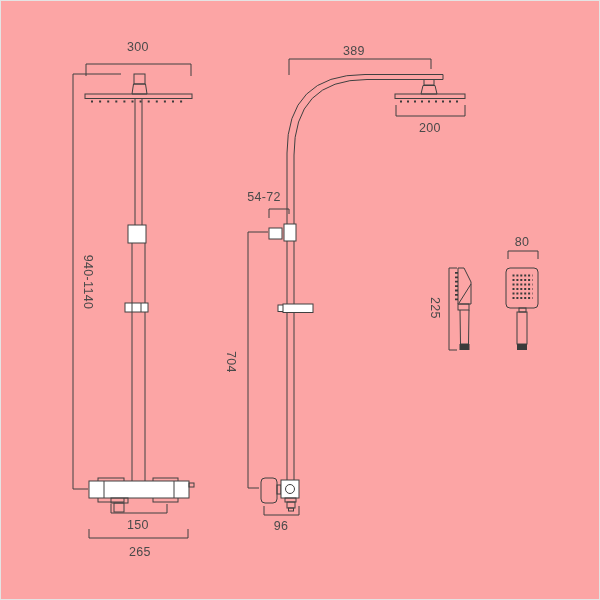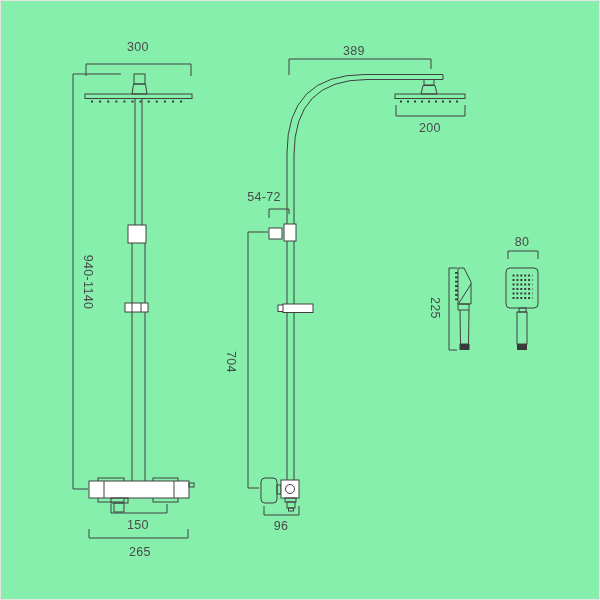--- a/index.html
+++ b/index.html
@@ -1,18 +1,18 @@
 <!DOCTYPE html>
 <html><head>
 <meta charset="utf-8">
 <style>
   html,body{margin:0;padding:0;background:#fff;}
   .frame{
     position:relative;width:600px;height:600px;box-sizing:border-box;
-    border:1px solid #e4e4e4;background:#86efac;overflow:hidden;
+    border:1px solid #e4e4e4;background:#fca5a5;overflow:hidden;
     font-family:"Liberation Sans", sans-serif;
     text-decoration:underline;
   }
   svg{display:block;}
   .ln{fill:none;stroke:#404040;stroke-width:1;}
   .wfill{fill:#ffffff;stroke:#404040;stroke-width:1;}
   .dk{fill:#3a3a3a;stroke:none;}
   .dots{fill:none;stroke:#3a3a3a;}
   text{
     fill:#4a4a4a;stroke:none;font-size:12.5px;

